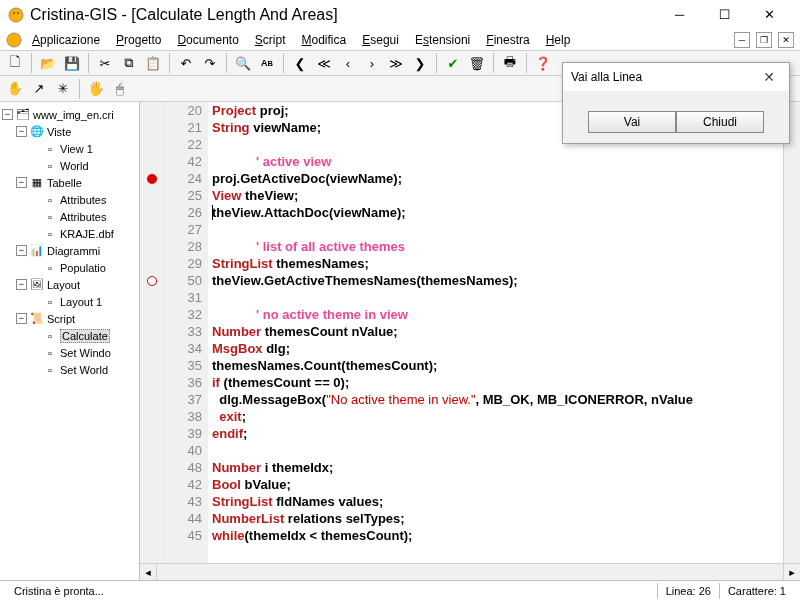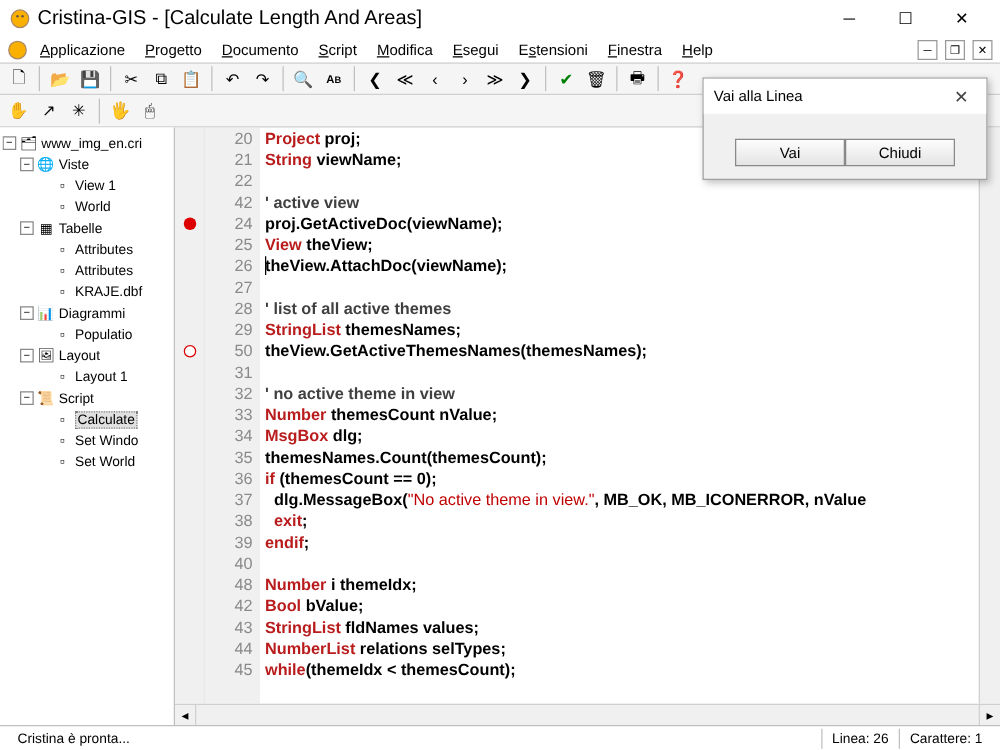--- a/index.html
+++ b/index.html
@@ -40,21 +40,21 @@
 .margin-row { height: 17px; display: flex; align-items: center; justify-content: center; }
 .breakpoint { width: 10px; height: 10px; border-radius: 50%; background: #d00; }
 .breakpoint.hollow { background: #fff; border: 1.5px solid #d00; }
 
 .gutter { width: 44px; background: #f0f0f0; text-align: right; color: #8a8a8a; padding-right: 6px; }
 .gutter-row { height: 17px; display: flex; align-items: center; justify-content: flex-end; }
 
 .code { flex: 1; white-space: pre; overflow: hidden; }
 .code-row { height: 17px; display: flex; align-items: center; padding-left: 4px; }
 .kw { color: #b91c1c; font-weight: bold; }
-.cm { color: #404040; font-weight: bold; }
+.cm { color: #ec4899; font-weight: bold; margin-left: 44px; }
 .str { color: #c00000; }
 .txt { color: #000; font-weight: bold; }
 
 .vscroll { width: 17px; background: #f0f0f0; border-left: 1px solid #d0d0d0; }
 .hscroll { height: 17px; background: #f0f0f0; border-top: 1px solid #d0d0d0; display: flex; }
 .hscroll .left { width: 17px; border-right: 1px solid #d0d0d0; display:flex;align-items:center;justify-content:center; }
 .hscroll .track { flex: 1; }
 .hscroll .right { width: 17px; border-left: 1px solid #d0d0d0; display:flex;align-items:center;justify-content:center; }
 
 .statusbar { height: 20px; border-top: 1px solid #c0c0c0; display: flex; align-items: center; padding: 0 6px; font-size: 11px; }

